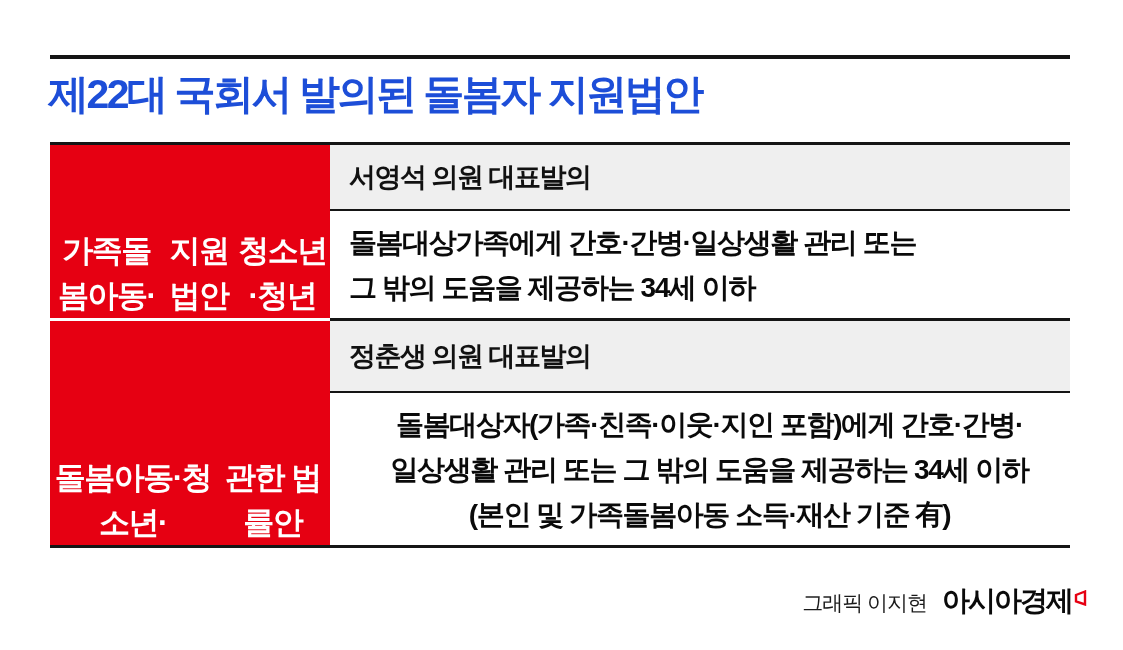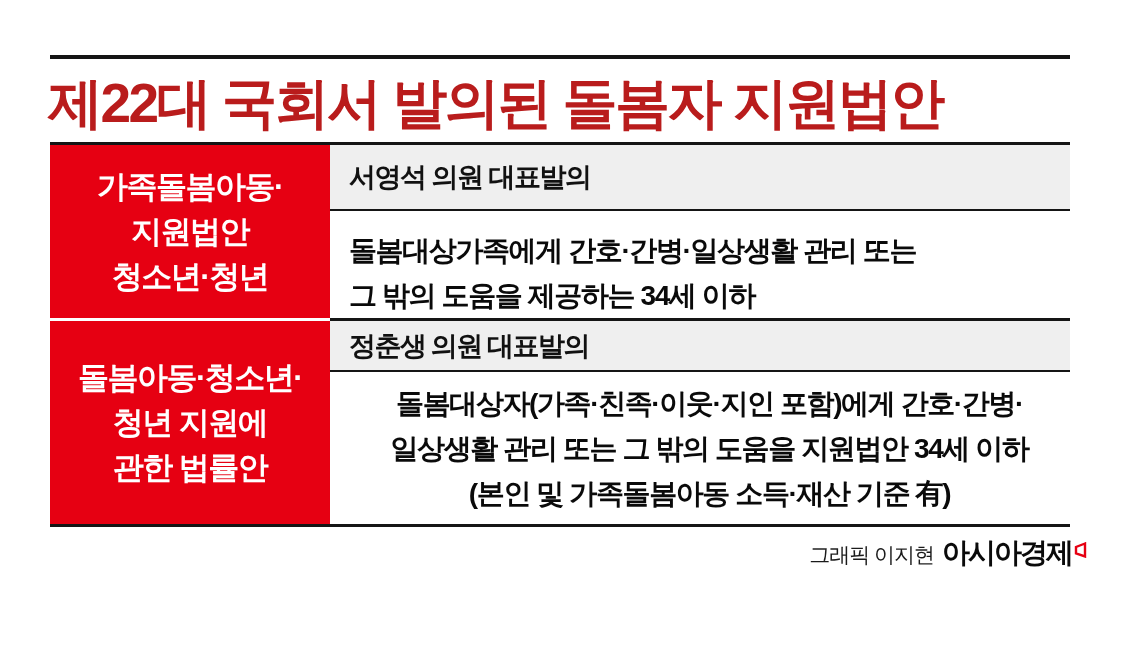--- a/index.html
+++ b/index.html
@@ -8,73 +8,73 @@
 
   .page { position: absolute; left: 0; top: 0; width: 1123px; height: 650px; background: #fff; }
 
   .top-rule {
     position: absolute; left: 50px; top: 55px;
     width: 1020px; height: 4px; background: #151515;
   }
 
   .page-title {
     position: absolute; left: 48px; top: 67px; width: 1040px;
-    font-size: 55px; font-weight: 800; letter-spacing: -2.5px;
-    color: #b91c1c; white-space: nowrap;
+    font-size: 41px; font-weight: 800; letter-spacing: -2.5px;
+    color: #1d4ed8; white-space: nowrap;
   }
 
   .bill-table {
     position: absolute; left: 50px; top: 142px; width: 1020px;
     border-top: 3px solid #151515;
     border-bottom: 3px solid #151515;
   }
   .bill-row { display: flex; }
 
   .bill-name-cell {
     width: 280px; background: #e60012; color: #ffffff;
-    display: flex; flex-direction: column; justify-content: center; align-items: center;
+    display: flex; flex-direction: row; justify-content: center; align-items: flex-end;
     text-align: center;
     font-size: 31px; font-weight: 700; letter-spacing: -1.5px; line-height: 45px;
   }
   .bill-right { flex: 1; display: flex; flex-direction: column; min-width: 0; }
 
   .proposer-cell {
     background: #efefef; border-bottom: 2px solid #151515;
     display: flex; align-items: center; padding-left: 19px;
     font-size: 27px; font-weight: 700; letter-spacing: -1.5px;
     white-space: nowrap;
   }
   .row-1 .proposer-cell { height: 66px; }
-  .row-2 .proposer-cell { height: 51px; font-family: Liberation Serif, serif; }
+  .row-2 .proposer-cell { height: 72px; }
 
   .desc-cell {
     background: #ffffff; display: flex; flex-direction: column; justify-content: center;
     padding-left: 19px;
     font-size: 28px; font-weight: 600; letter-spacing: -1.4px; line-height: 45px;
     color: #0a0a0a;
   }
-  .row-1 .desc-cell { height: 107px; justify-content: flex-end; }
+  .row-1 .desc-cell { height: 107px; }
   .row-2 .desc-cell { height: 152px; align-items: center; }
   .desc-line { white-space: nowrap; }
 
   .row-sep { display: flex; height: 3px; }
   .row-sep .sep-left { width: 280px; background: #ffffff; }
   .row-sep .sep-right { flex: 1; background: #151515; }
 
   .footer {
-    position: absolute; top: 534px; right: 36px;
+    position: absolute; top: 582px; right: 36px;
     display: flex; align-items: flex-end;
   }
   .credit {
     font-size: 21px; font-weight: 500; letter-spacing: -1px;
     color: #1a1a1a; padding-bottom: 3px;
   }
   .brand {
     font-size: 28px; font-weight: 800; letter-spacing: -2px;
-    color: #0a0a0a; margin-left: 8px;
+    color: #0a0a0a; margin-left: 15px;
   }
   .brand-mark { width: 13px; height: 16px; margin: 0 0 14px 2px; }
 </style>
 </head>
 <body>
 
 <div class="page">
 
   <div class="top-rule"></div>
 
@@ -98,28 +98,27 @@
     </div>
 
     <div class="row-sep">
       <div class="sep-left"></div>
       <div class="sep-right"></div>
     </div>
 
     <div class="bill-row row-2">
       <div class="bill-name-cell">
         <div class="bill-name-line">돌봄아동·청소년·</div>
-        <div class="bill-name-line">청년 지원에</div>
         <div class="bill-name-line">관한 법률안</div>
       </div>
       <div class="bill-right">
         <div class="proposer-cell">정춘생 의원 대표발의</div>
         <div class="desc-cell">
           <div class="desc-line">돌봄대상자(가족·친족·이웃·지인 포함)에게 간호·간병·</div>
-          <div class="desc-line">일상생활 관리 또는 그 밖의 도움을 지원법안 34세 이하</div>
+          <div class="desc-line">일상생활 관리 또는 그 밖의 도움을 제공하는 34세 이하</div>
           <div class="desc-line">(본인 및 가족돌봄아동 소득·재산 기준 有)</div>
         </div>
       </div>
     </div>
 
   </div>
 
   <div class="footer">
     <span class="credit">그래픽 이지현</span>
     <span class="brand">아시아경제</span>

